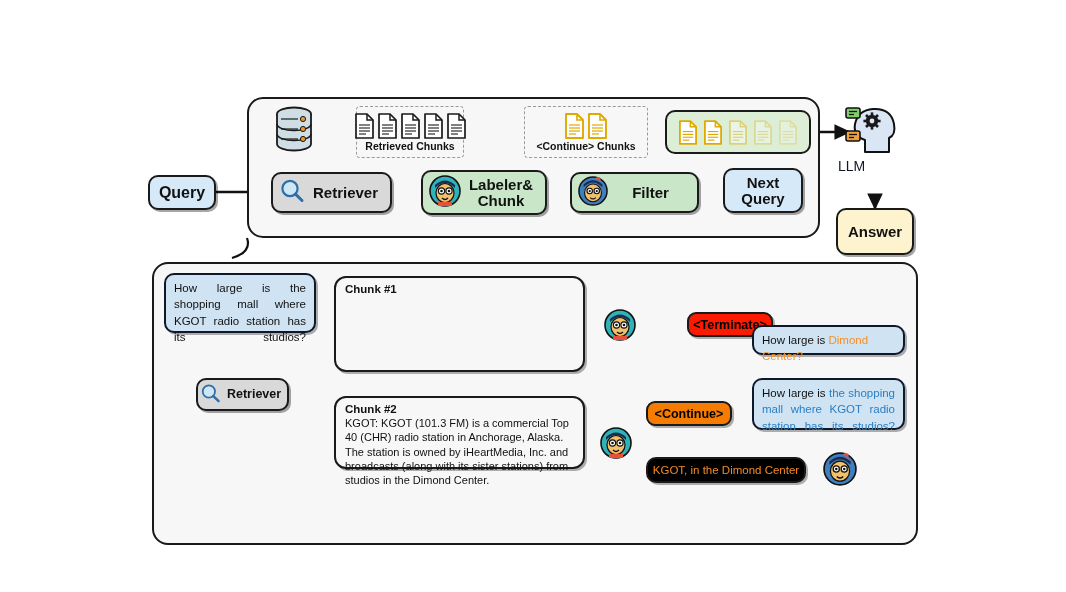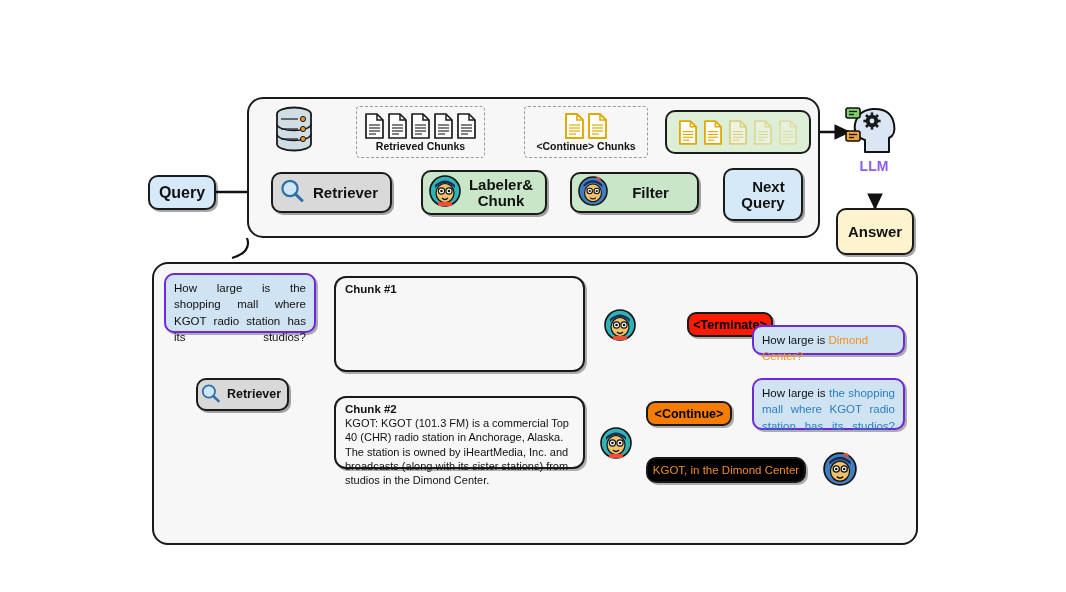--- a/index.html
+++ b/index.html
@@ -51,21 +51,21 @@
   
   .card{
     background:#f7f7f7;border:2px solid #1a1a1a;border-radius:12px;
     padding:5px 9px;box-sizing:border-box;color:#111;
     box-shadow:2px 2px 0 rgba(0,0,0,.30);
   }
   .card .title{font-weight:bold;font-size:11.5px;margin-bottom:1px;}
   .card .body{font-size:11px;line-height:1.30;}
 
   .qbox{
-    background:#cfe3f2;border:2px solid #6d28d9;border-radius:10px;
+    background:#cfe3f2;border:2px solid #0f172a;border-radius:10px;
     padding:5px 8px;box-sizing:border-box;color:#111;font-size:11.5px;
     line-height:1.42;text-align:justify;box-shadow:2px 2px 0 rgba(0,0,0,.30);
   }
   .qbox.j{text-align:justify;}
   .qbox.j::after{content:"";display:inline-block;width:100%;}
 
   .pill{
     display:flex;align-items:center;justify-content:center;
     border:2px solid #1a1a1a;border-radius:9px;font-weight:bold;font-size:12.5px;
     color:#000;box-shadow:2px 2px 0 rgba(0,0,0,.30);box-sizing:border-box;
@@ -76,21 +76,21 @@
   .outbox{
     display:flex;align-items:center;justify-content:center;
     background:#000000;border:2px solid #1a1a1a;border-radius:10px;
     font-size:11.5px;color:#f08a2a;box-sizing:border-box;
     box-shadow:2px 2px 0 rgba(0,0,0,.30);
   }
 
   .orange-t{color:#f59028;}
   .blue-t{color:#2a7fc4;}
 
-  .llm-label{font-weight:bold;font-size:14px;color:#8b5cf6;text-align:center;}
+  .llm-label{font-weight:normal;font-size:14px;color:#0f172a;}
 
   svg.ov{position:absolute;left:0;top:0;width:1066px;height:592px;pointer-events:none;}
   .doc-ico{display:block;}
 </style>
 </head>
 <body>
 
 <div class="stage">
 
   <svg class="ov" viewBox="0 0 1066 592">
@@ -187,21 +187,21 @@
       <path d="M5,30 A17,6.5 0 0 0 39,30" fill="none" stroke="#1a1a1a" stroke-width="1.5"></path>
       <line x1="9" y1="15" x2="26" y2="15" stroke="#1a1a1a" stroke-width="1.2"></line>
       <line x1="9" y1="25" x2="26" y2="25" stroke="#1a1a1a" stroke-width="1.2"></line>
       <line x1="9" y1="35" x2="26" y2="35" stroke="#1a1a1a" stroke-width="1.2"></line>
       <circle cx="31" cy="15" r="2.6" fill="#e8962e" stroke="#1a1a1a" stroke-width="1"></circle>
       <circle cx="31" cy="25" r="2.6" fill="#e8962e" stroke="#1a1a1a" stroke-width="1"></circle>
       <circle cx="31" cy="35" r="2.6" fill="#e8962e" stroke="#1a1a1a" stroke-width="1"></circle>
     </svg>
   </div>
 
-  <div class="abs dashgroup" style="left:356px;top:106px;width:129px;height:52px;">
+  <div class="abs dashgroup" style="left:356px;top:106px;width:108px;height:52px;">
     <div class="docrow">
       <span>
           <svg class="doc-ico" width="21" height="26" viewBox="0 0 21 26">
             <path d="M2,1 L13,1 L19,7 L19,25 L2,25 Z" fill="#fff" stroke="#1a1a1a" stroke-width="1.7" stroke-linejoin="round"></path>
             <path d="M13,1 L13,7 L19,7" fill="none" stroke="#1a1a1a" stroke-width="1.5"></path>
             <g stroke="#1a1a1a" stroke-width="1.1">
               <line x1="5" y1="12" x2="16" y2="12"></line>
               <line x1="5" y1="15" x2="16" y2="15"></line>
               <line x1="5" y1="18" x2="16" y2="18"></line>
               <line x1="5" y1="21" x2="12" y2="21"></line>
@@ -393,21 +393,21 @@
         <circle cx="20" cy="16" r="2.9" fill="#fff" stroke="#111" stroke-width="1.2"></circle>
         <circle cx="12.5" cy="16" r="1.2" fill="#111"></circle>
         <circle cx="20" cy="16" r="1.2" fill="#111"></circle>
         <path d="M13,23 Q16,26 19,23" fill="none" stroke="#111" stroke-width="1.3"></path>
         <path d="M19,3 q5,-3 4,3" fill="none" stroke="#e8503a" stroke-width="2"></path>
       </svg>
     </span>
     <span class="lbl">Filter</span>
   </div>
 
-  <div class="abs node blue shadow" style="left:723px;top:168px;width:80px;height:53px;font-size:15px;line-height:1.05;text-align:right;">
+  <div class="abs node blue shadow" style="left:723px;top:168px;width:80px;height:45px;font-size:15px;line-height:1.05;">
     <span>
       <span>Next</span><br>
       <span>Query</span>
     </span>
   </div>
 
   <div class="abs" style="left:845px;top:104px;width:58px;height:52px;">
     <svg width="58" height="52" viewBox="0 0 58 52">
       <path d="M20,48 L20,36 Q8,32 10,20 Q13,6 28,5 Q46,4 49,20 Q51,31 44,34 L44,48 Z" fill="#dbe6f5" stroke="#111" stroke-width="2" stroke-linejoin="round"></path>
       <g transform="translate(27,17)">

